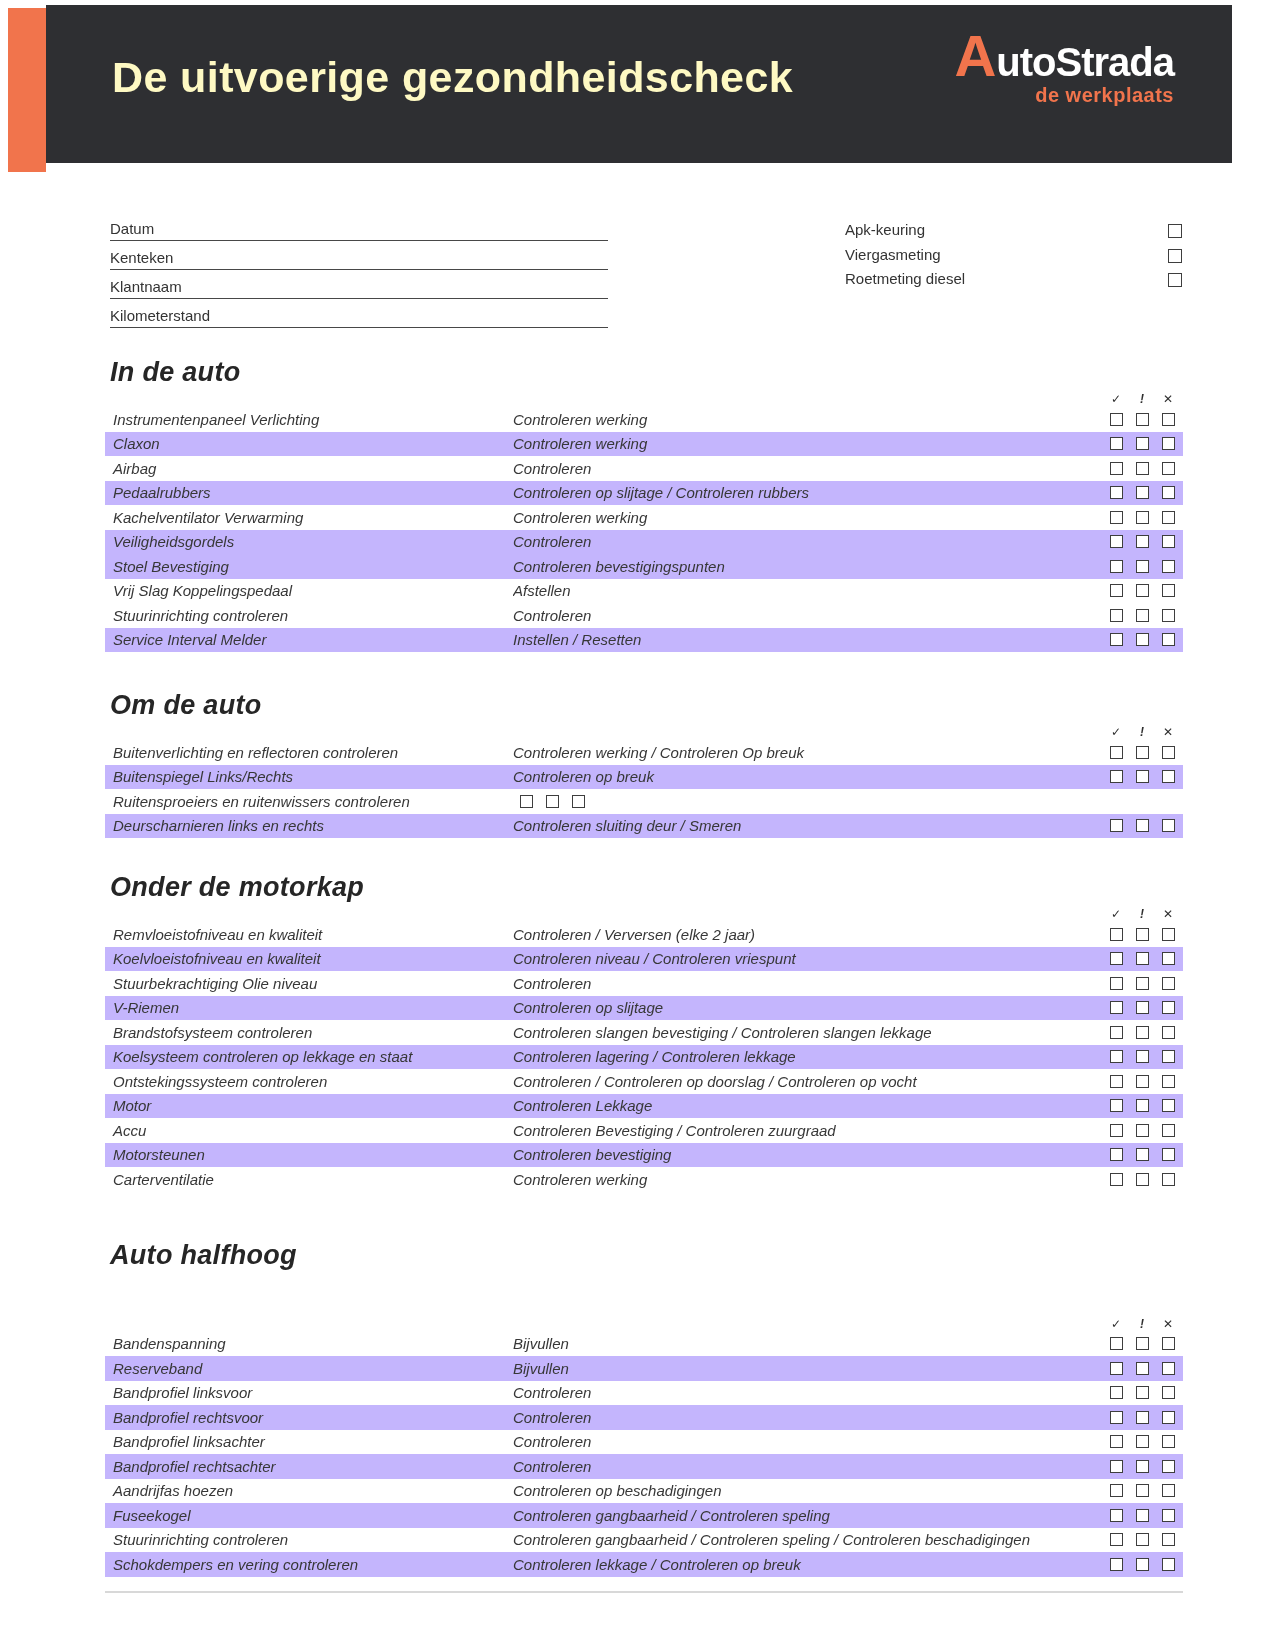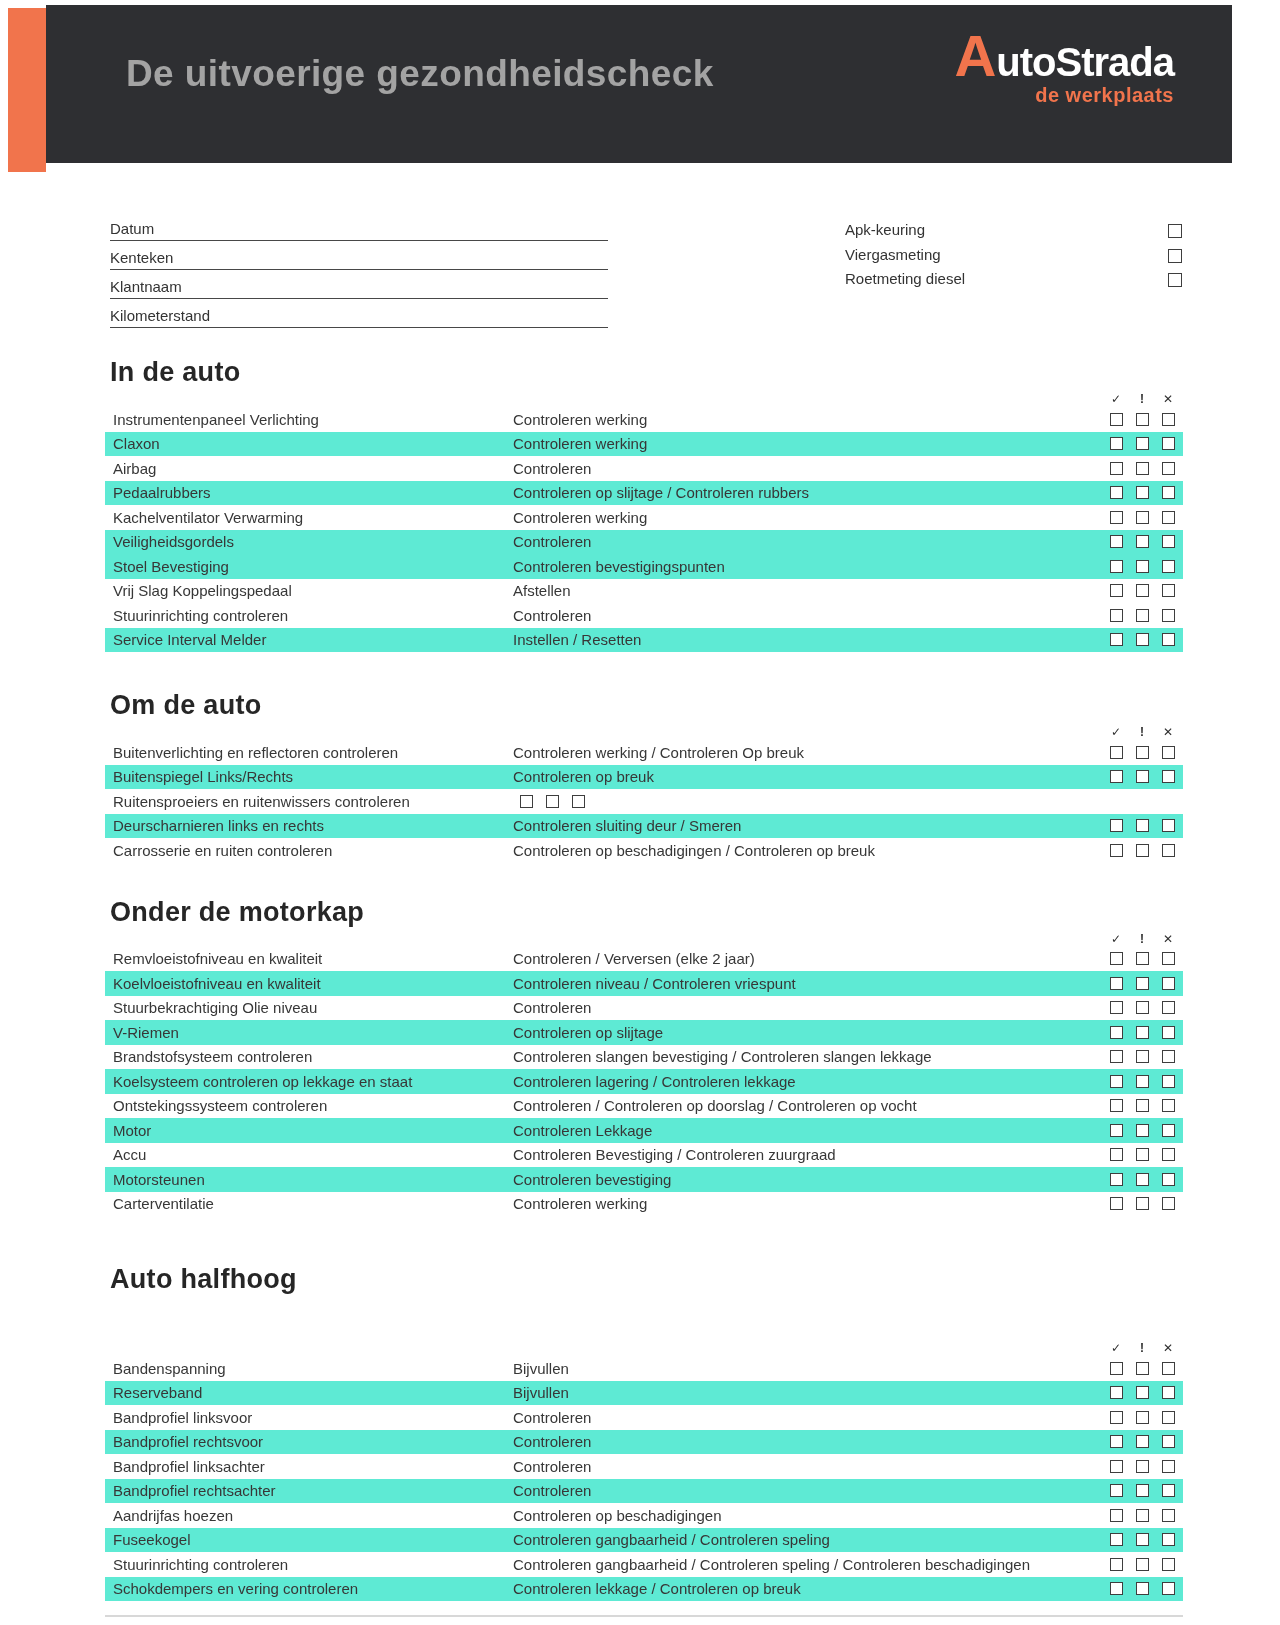--- a/index.html
+++ b/index.html
@@ -3,45 +3,45 @@
 <meta charset="utf-8">
 <style>
   :root { --accent:#f1744c; --header-bg:#2e2f32; }
   * { box-sizing:border-box; }
   body { margin:0; font-family:"Liberation Sans","DejaVu Sans",sans-serif; background:#fff; }
   .page { position:relative; width:1280px; height:1625px; background:#ffffff; overflow:hidden; }
 
   
   .orange-strip { position:absolute; left:8px; top:8px; width:38px; height:164px; background:var(--accent); }
   .header-bar { position:absolute; left:46px; top:5px; width:1186px; height:158px; background:var(--header-bg); }
-  .page-title { position:absolute; left:80px; top:48px; color:#a3a3a3; font-size:37px; font-weight:bold; letter-spacing:0.4px; white-space:nowrap; }
+  .page-title { position:absolute; left:66px; top:48px; color:#fef9c3; font-size:43px; font-weight:bold; letter-spacing:0.4px; white-space:nowrap; }
   .logo { position:absolute; right:58px; top:26px; display:flex; flex-direction:column; align-items:flex-end; }
   .logo-row { display:flex; align-items:baseline; line-height:1; }
   .logo-a { color:var(--accent); font-size:58px; font-weight:bold; line-height:0.85; }
   .logo-rest { color:#ffffff; font-size:40px; font-weight:bold; letter-spacing:-1px; }
   .logo-sub { color:var(--accent); font-size:20px; font-weight:bold; margin-top:2px; letter-spacing:0.5px; }
 
   
   #fields { position:absolute; left:110px; top:212px; width:498px; }
   .field { height:29px; border-bottom:1.6px solid #474747; display:flex; align-items:flex-end; }
   .field-label { font-size:15px; color:#333333; padding-bottom:3px; }
 
   
   #side-checks { position:absolute; left:845px; top:214px; width:337px; }
   .side-check { height:24.3px; display:flex; align-items:flex-end; justify-content:space-between; }
   .side-label { font-size:15px; color:#333333; }
   .sbox { width:14px; height:14px; border:1.7px solid #3e3e3e; background:#fff; }
 
   
-  #sections { position:absolute; left:105px; top:355px; width:1078px; }
+  #sections { position:absolute; left:105px; top:355px; width:1078px;font-style:italic; }
   .section-title { font-size:27px; font-weight:bold; color:#262626; margin:0 0 0 5px; line-height:34px; letter-spacing:0.3px; }
   .icons-row { display:flex; justify-content:flex-end; padding-right:2px; margin-top:2px; height:16px; align-items:center; }
   .icons-row .col-cell { width:26px; text-align:center; font-size:12px; font-weight:bold; color:#2f2f2f; line-height:16px; }
   .row { height:24.5px; display:flex; align-items:center; font-size:15px; color:#373737;gap:26px; }
-  .row.shaded { background:#5eead4; }
+  .row.shaded { background:#c4b5fd; }
   .row .item { width:382px; padding-left:8px; white-space:nowrap; overflow:hidden; }
   .row .action { flex:1; white-space:nowrap; overflow:hidden; }
   .row .cols { display:flex; padding-right:2px; }
   .row .col-cell { width:26px; display:flex; justify-content:center; }
   .box { width:13px; height:13px; border:1.7px solid #3e3e3e; background:#fff; }
 
   .section.s2 { margin-top:36px; }
   .section.s3 { margin-top:32px; }
   .section.s4 { margin-top:46px; }
   .section.s4 .icons-row { margin-top:44px; }
@@ -336,35 +336,20 @@
               </span>
       <span class="col-cell">
                 <span class="box"></span>
               </span>
       <span class="col-cell">
                 <span class="box"></span>
               </span>
     </div>
   </div>
 
-  <div class="row">
-    <div class="item">Carrosserie en ruiten controleren</div>
-    <div class="action">Controleren op beschadigingen / Controleren op breuk</div>
-    <div class="cols">
-      <span class="col-cell">
-                <span class="box"></span>
-              </span>
-      <span class="col-cell">
-                <span class="box"></span>
-              </span>
-      <span class="col-cell">
-                <span class="box"></span>
-              </span>
-    </div>
-  </div>
 </div>
   </section>
 
   <section class="section s3">
     <h2 class="section-title">Onder de motorkap</h2>
     <div class="icons-row">
       <span class="col-cell">✓</span>
       <span class="col-cell">!</span>
       <span class="col-cell">✕</span>
     </div>

